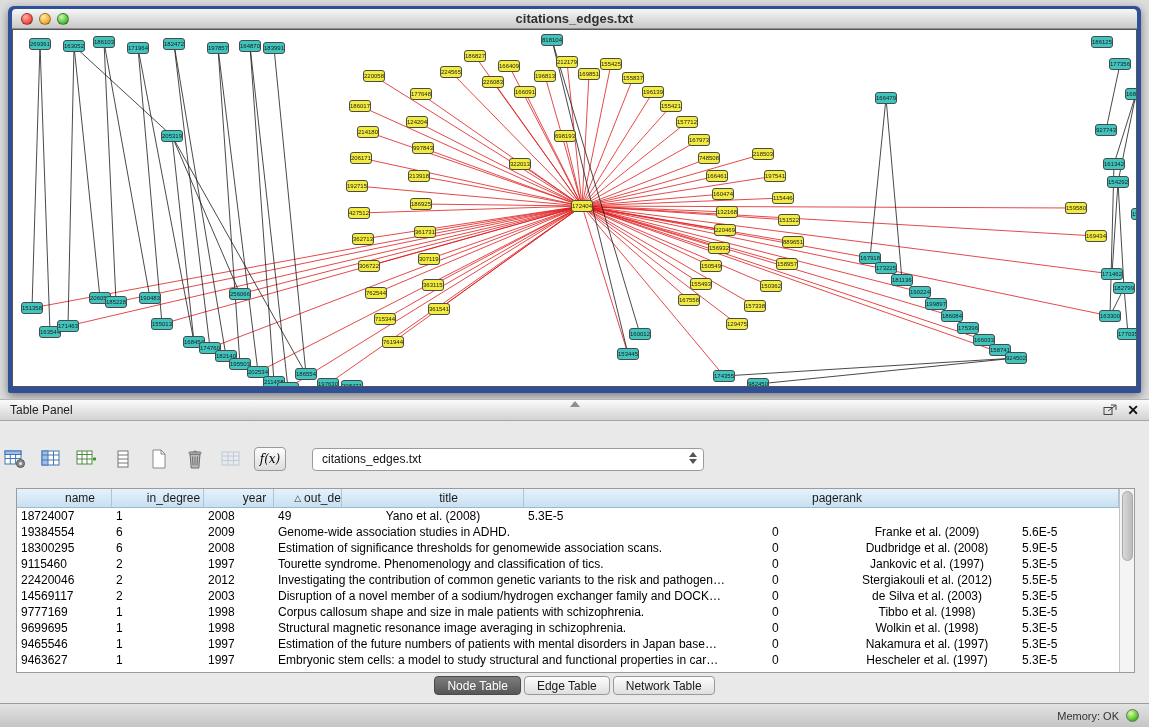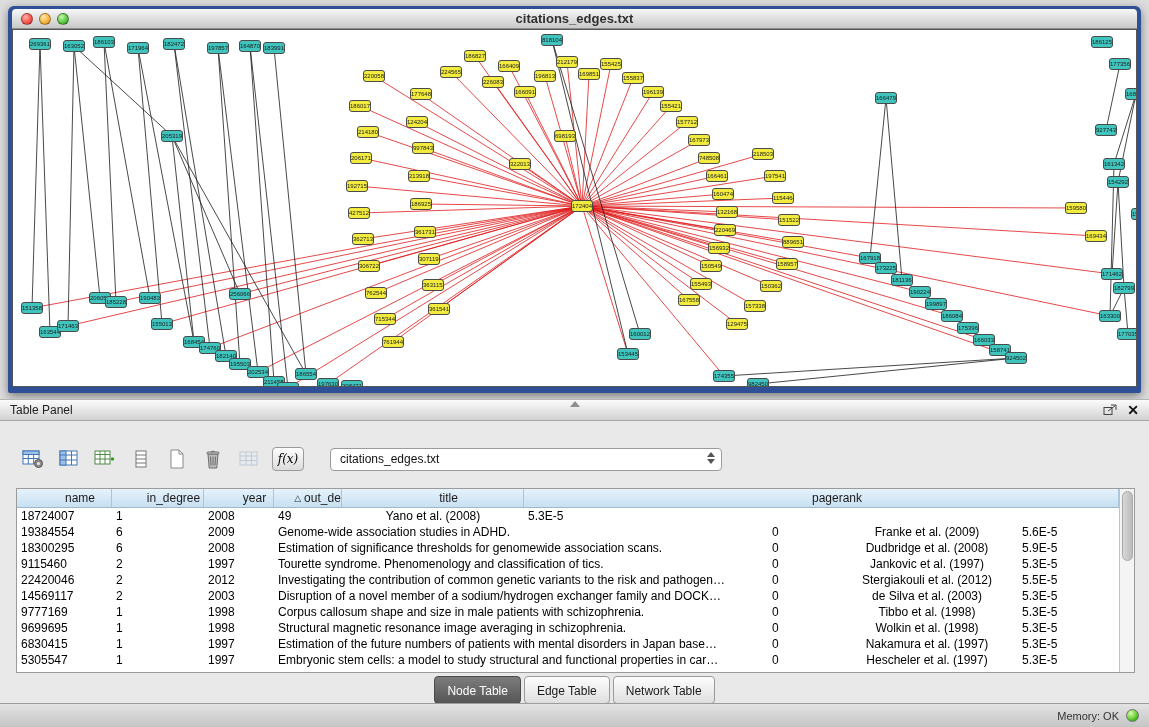--- a/index.html
+++ b/index.html
@@ -35,21 +35,21 @@
   .panel-header { height:21px; background:linear-gradient(#fbfbfb,#d2d2d2);
     border-bottom:1px solid #a6a6a6; display:flex; align-items:center;
     padding:0 10px; font-size:12px; color:#222; position:relative; }
   .panel-header .spacer { flex:1; }
   .grip { position:absolute; left:50%; top:1px; margin-left:-5px;
     width:0; height:0; border-left:5px solid transparent; border-right:5px solid transparent;
     border-bottom:6px solid #8e8e8e; cursor:pointer; }
   .hdr-icon { margin-left:10px; cursor:pointer; display:flex; align-items:center; }
   .close-x { font-size:14px; font-weight:bold; color:#111; line-height:14px; }
 
-  .toolbar { position:absolute; left:20px; top:46px; display:flex; align-items:center; gap:10px; }
+  .toolbar { position:absolute; left:2px; top:46px; display:flex; align-items:center; gap:10px; }
   .tool-btn { width:26px; height:26px; display:flex; align-items:center; justify-content:center;
     border-radius:3px; cursor:pointer; }
   .fx-btn { width:32px; height:24px; border:1px solid #9a9a9a; border-radius:4px;
     background:linear-gradient(#fefefe,#dcdcdc); font-size:12px; font-style:italic;
     font-family:"DejaVu Serif",serif; display:flex; align-items:center; justify-content:center; cursor:pointer;}
   .combo { margin-left:16px; width:392px; height:23px; background:#fff;
     border:1px solid #9b9b9b; border-radius:4px; display:flex; align-items:center;
     padding-left:9px; font-size:12px; color:#111; position:relative; cursor:pointer; }
   .combo .arrows { position:absolute; right:6px; top:3px; display:flex; flex-direction:column; gap:2px; }
   .combo .arrows i { width:0; height:0; border-left:4px solid transparent; border-right:4px solid transparent; display:block;}
@@ -66,21 +66,21 @@
   .th .sort { font-size:9px; color:#333; }
   .tr { display:flex; height:16px; font-size:12px; color:#000; cursor:default; }
   .td { overflow:hidden; white-space:nowrap; padding:1px 4px 0 4px; }
   .c0{width:95px;} .c1{width:92px;} .c2{width:70px;} .c3{width:494px;}
   .c4{width:68px;} .c5{width:182px; text-align:center;} .c6{flex:1;}
   .vscroll { width:15px; border-left:1px solid #c2c2c2; background:#f4f4f4; position:relative; cursor:pointer;}
   .vthumb { position:absolute; left:2px; top:2px; width:11px; height:70px;
     background:linear-gradient(90deg,#d8d8d8,#bcbcbc); border-radius:6px; border:1px solid #a8a8a8;}
 
   .tabs { position:absolute; top:276px; left:0; right:0; display:flex; justify-content:center; gap:3px; }
-  .tab { height:28px; padding:1px 12px 0; font-size:12px; display:flex; align-items:center;
+  .tab { height:19px; padding:1px 12px 0; font-size:12px; display:flex; align-items:center;
     border:1px solid #9a9a9a; border-radius:4px; cursor:pointer;
     background:linear-gradient(#fdfdfd,#dfdfdf); color:#1a1a1a; }
   .tab.active { background:linear-gradient(#7d7d7d,#565656); color:#fff; border-color:#4a4a4a; }
 
   .statusbar { position:absolute; left:0; top:703px; width:1149px; height:24px;
     background:linear-gradient(#e3e3e3,#c5c5c5); border-top:1px solid #9c9c9c;
     display:flex; align-items:center; justify-content:flex-end; padding-right:10px; gap:7px;
     font-size:11px; color:#333; }
   .orb { width:13px; height:13px; border-radius:50%; border:1px solid #6f6f6f;
     background:radial-gradient(circle at 35% 30%, #dbf9b0, #6fd33b 50%, #2f9e12 85%); }
@@ -507,30 +507,30 @@
           <div class="tr">
             <div class="td c0">9699695</div>
             <div class="td c1">1</div>
             <div class="td c2">1998</div>
             <div class="td c3">Structural magnetic resonance image averaging in schizophrenia.</div>
             <div class="td c4">0</div>
             <div class="td c5">Wolkin et al. (1998)</div>
             <div class="td c6">5.3E-5</div>
           </div>
           <div class="tr">
-            <div class="td c0">6830415</div>
+            <div class="td c0">9465546</div>
             <div class="td c1">1</div>
             <div class="td c2">1997</div>
             <div class="td c3">Estimation of the future numbers of patients with mental disorders in Japan base…</div>
             <div class="td c4">0</div>
             <div class="td c5">Nakamura et al. (1997)</div>
             <div class="td c6">5.3E-5</div>
           </div>
           <div class="tr">
-            <div class="td c0">5305547</div>
+            <div class="td c0">9463627</div>
             <div class="td c1">1</div>
             <div class="td c2">1997</div>
             <div class="td c3">Embryonic stem cells: a model to study structural and functional properties in car…</div>
             <div class="td c4">0</div>
             <div class="td c5">Hescheler et al. (1997)</div>
             <div class="td c6">5.3E-5</div>
           </div>
         </div>
     </div>
     <div class="vscroll">

